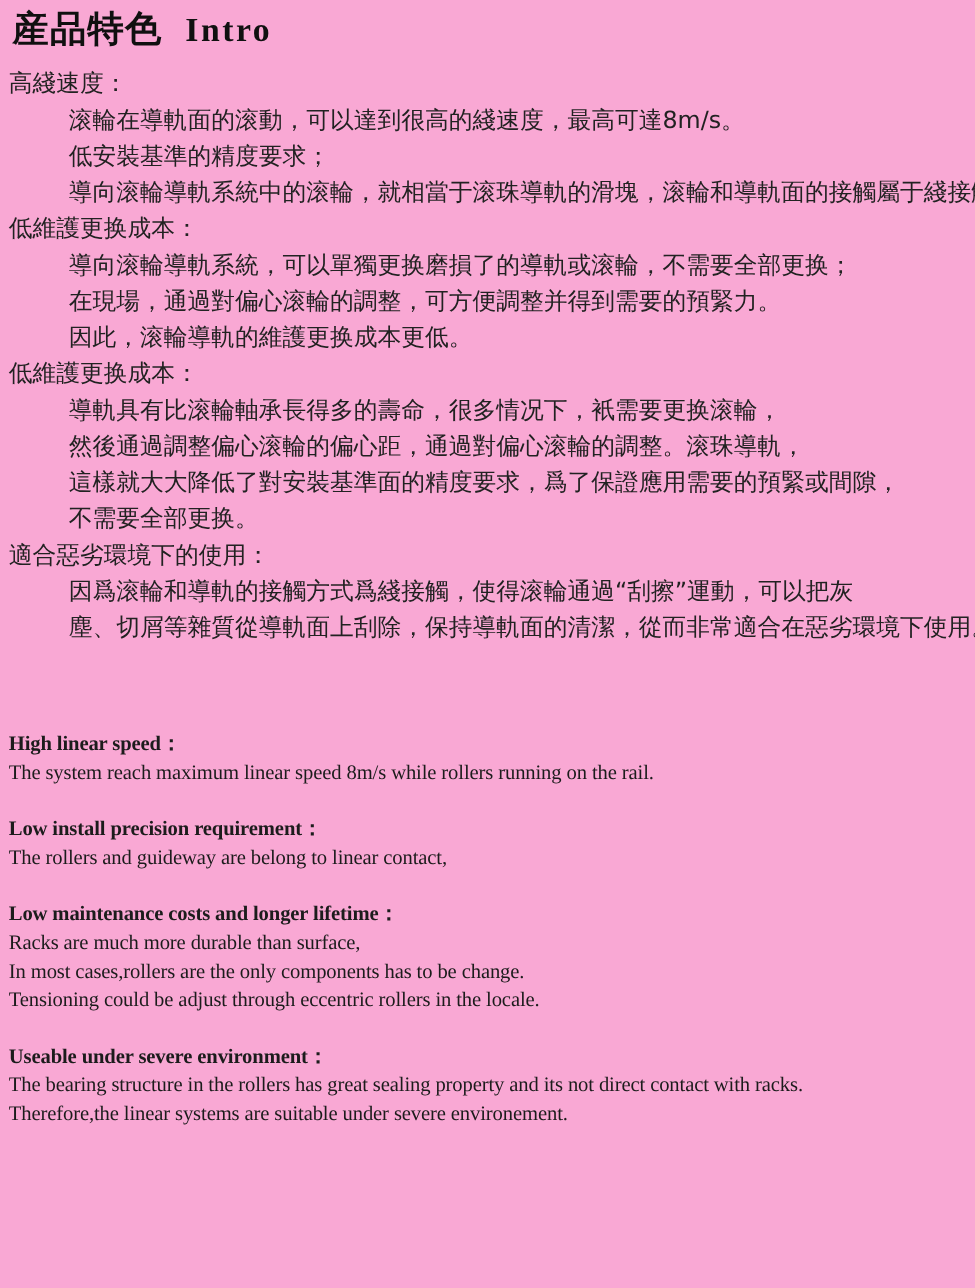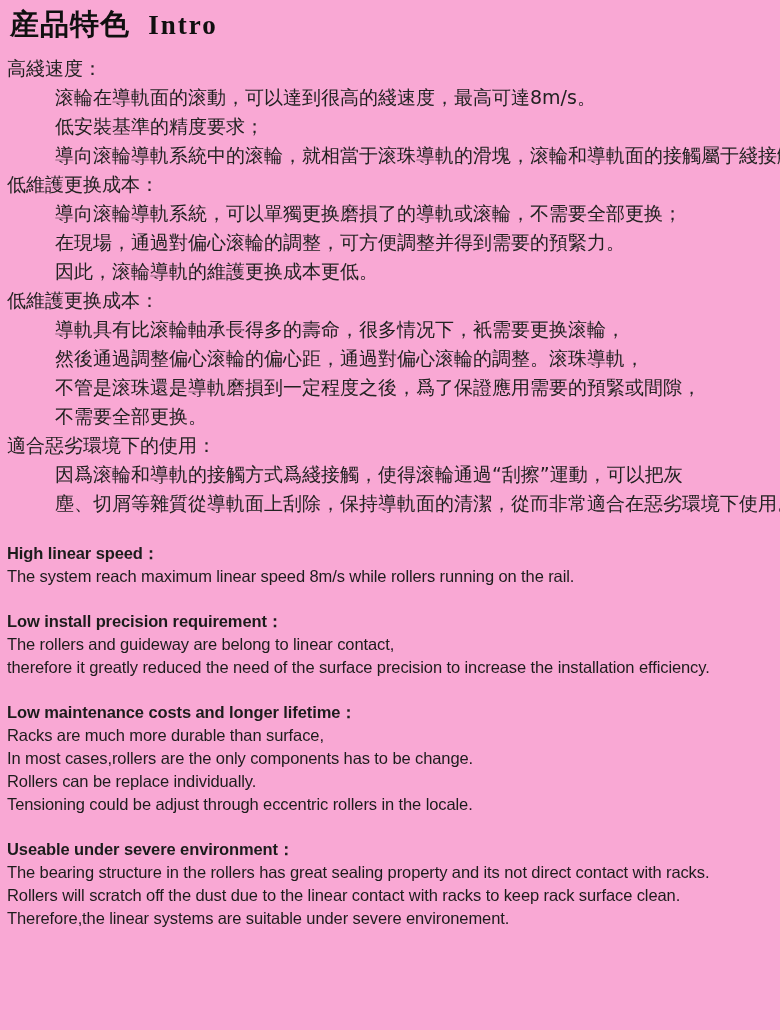--- a/index.html
+++ b/index.html
@@ -39,23 +39,23 @@
     color: #222222;
     font-weight: 400;
   }
   .cn-line {
     white-space: nowrap;
   }
   .cn-line.indent {
     padding-left: 48px;
   }
   .en-block {
-    margin-top: 24px;
+    margin-top: 66px;
     padding-left: 7px;
-    font-family: Liberation Sans, sans-serif;
+    font-family: Liberation Serif, serif;
     font-size: 16.5px;
     line-height: 23px;
     letter-spacing: -0.1px;
     color: #1c1c1c;
   }
   .en-section {
     margin: 0 0 22px 0;
   }
   .en-heading {
     font-weight: 700;
@@ -85,48 +85,45 @@
       <div class="cn-section">
         <div class="cn-line heading">低維護更换成本：</div>
         <div class="cn-line indent">導向滚輪導軌系統，可以單獨更换磨損了的導軌或滚輪，不需要全部更换；</div>
         <div class="cn-line indent">在現場，通過對偏心滚輪的調整，可方便調整并得到需要的預緊力。</div>
         <div class="cn-line indent">因此，滚輪導軌的維護更换成本更低。</div>
       </div>
       <div class="cn-section">
         <div class="cn-line heading">低維護更换成本：</div>
         <div class="cn-line indent">導軌具有比滚輪軸承長得多的壽命，很多情况下，衹需要更换滚輪，</div>
         <div class="cn-line indent">然後通過調整偏心滚輪的偏心距，通過對偏心滚輪的調整。滚珠導軌，</div>
-        <div class="cn-line indent">不管是滚珠還是導軌磨損到一定程度之後，爲了保證應用需要的預緊或間隙，</div>
+        <div class="cn-line indent">這樣就大大降低了對安裝基準面的精度要求，爲了保證應用需要的預緊或間隙，</div>
         <div class="cn-line indent">不需要全部更换。</div>
       </div>
       <div class="cn-section">
         <div class="cn-line heading">適合惡劣環境下的使用：</div>
         <div class="cn-line indent">因爲滚輪和導軌的接觸方式爲綫接觸，使得滚輪通過“刮擦”運動，可以把灰</div>
         <div class="cn-line indent">塵、切屑等雜質從導軌面上刮除，保持導軌面的清潔，從而非常適合在惡劣環境下使用。</div>
       </div>
     </div>
 
   <div class="en-block">
       <div class="en-section">
         <div class="en-heading">High linear speed：</div>
         <div class="en-line">The system reach maximum linear speed 8m/s while rollers running on the rail.</div>
       </div>
       <div class="en-section">
         <div class="en-heading">Low install precision requirement：</div>
         <div class="en-line">The rollers and guideway are belong to linear contact,</div>
-        <div class="en-line">therefore it greatly reduced the need of the surface precision to increase the installation efficiency.</div>
       </div>
       <div class="en-section">
         <div class="en-heading">Low maintenance costs and longer lifetime：</div>
         <div class="en-line">Racks are much more durable than surface,</div>
         <div class="en-line">In most cases,rollers are the only components has to be change.</div>
-        <div class="en-line">Rollers can be replace individually.</div>
         <div class="en-line">Tensioning could be adjust through eccentric rollers in the locale.</div>
       </div>
       <div class="en-section">
         <div class="en-heading">Useable under severe environment：</div>
         <div class="en-line">The bearing structure in the rollers has great sealing property and its not direct contact with racks.</div>
-        <div class="en-line">Rollers will scratch off the dust due to the linear contact with racks to keep rack surface clean.</div>
         <div class="en-line">Therefore,the linear systems are suitable under severe environement.</div>
       </div>
     </div>
 
 </div>
 
 </body></html>

